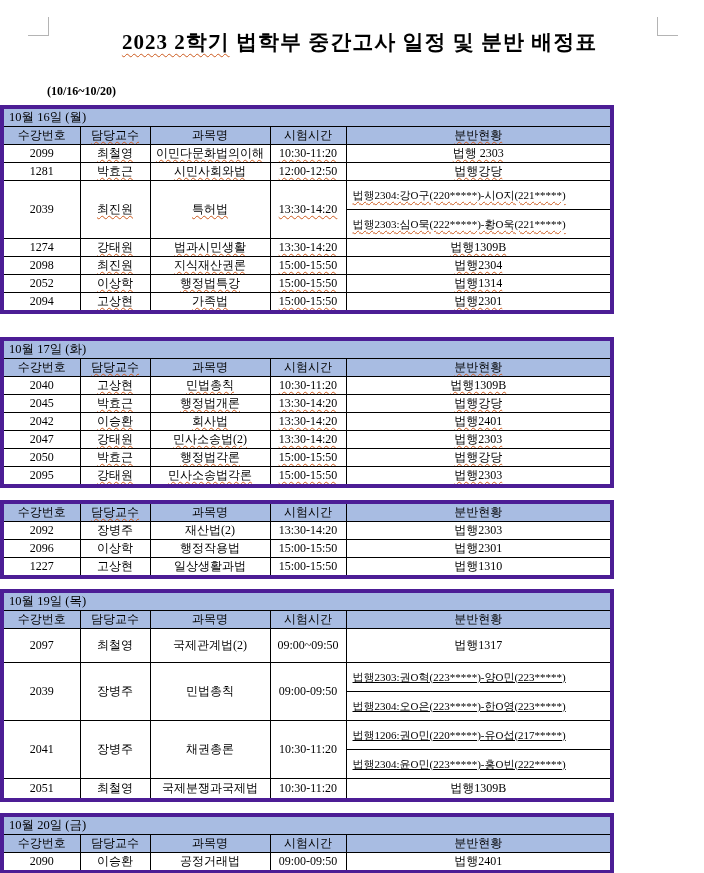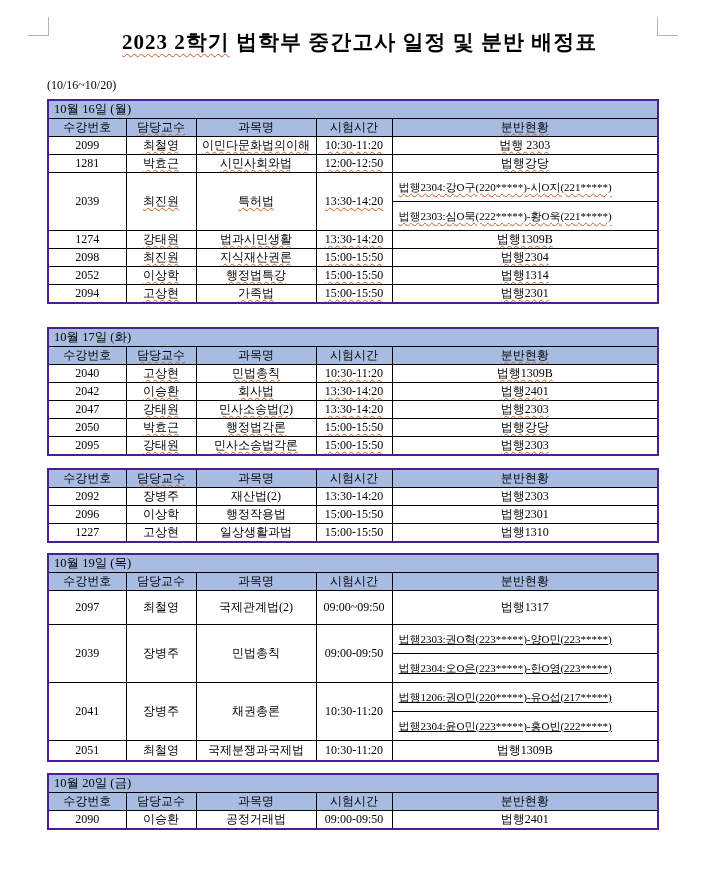--- a/index.html
+++ b/index.html
@@ -13,24 +13,24 @@
     border-right:1px solid #b4b4b4;border-bottom:1px solid #b4b4b4;}
   .corner-tr{position:absolute;left:657px;top:17px;width:20px;height:18px;
     border-left:1px solid #b4b4b4;border-bottom:1px solid #b4b4b4;}
 
   .title{margin:28px 0 0 15px;text-align:center;font-size:21px;font-weight:600;
     letter-spacing:1px;}
   .squiggle{
     text-decoration-line:underline;text-decoration-style:wavy;
     text-decoration-color:#cc5a1e;text-decoration-thickness:1px;
     text-underline-offset:4px;}
-  .daterange{margin:22px 0 6px 47px;font-size:12px;}
+  .daterange{margin:28px 0 6px 47px;font-size:12px;font-weight:bold;}
 
   table.tbl{border-collapse:collapse;table-layout:fixed;width:610px;
-    margin-left:47px;border:2px solid #4c1d95;padding-left:32px;}
+    border:4px solid #4c1d95;padding-left:32px;}
   .tbl td,.tbl th{border:1px solid #000;font-size:12px;font-weight:normal;
     text-align:center;vertical-align:middle;padding:0 2px;height:15px;
     overflow:hidden;white-space:nowrap;}
   .tbl tr.day th{text-align:left;padding-left:5px;font-size:12.5px;height:14px;}
   .tbl tr.day th, .tbl tr.cols th{background:#a8bce2;}
   .tbl td.room-split{text-align:left;padding-left:6px;font-size:11px;height:28px;text-decoration:underline;}
 
   .gap-t2{margin-top:23px;border-radius:24px;} .gap-t3{margin-top:12px;}
   .gap-t4{margin-top:10px;} .gap-t5{margin-top:11px;}
 
@@ -154,20 +154,27 @@
             <th>분반현황</th>
           </tr>
           <tr>
             <td>2040</td>
             <td>고상현</td>
             <td>민법총칙</td>
             <td>10:30-11:20</td>
             <td class="">법행1309B</td>
           </tr>
           <tr>
+            <td>2045</td>
+            <td>박효근</td>
+            <td>행정법개론</td>
+            <td>13:30-14:20</td>
+            <td class="">법행강당</td>
+          </tr>
+          <tr>
             <td>2042</td>
             <td>이승환</td>
             <td>회사법</td>
             <td>13:30-14:20</td>
             <td class="">법행2401</td>
           </tr>
           <tr>
             <td>2047</td>
             <td>강태원</td>
             <td>민사소송법(2)</td>

